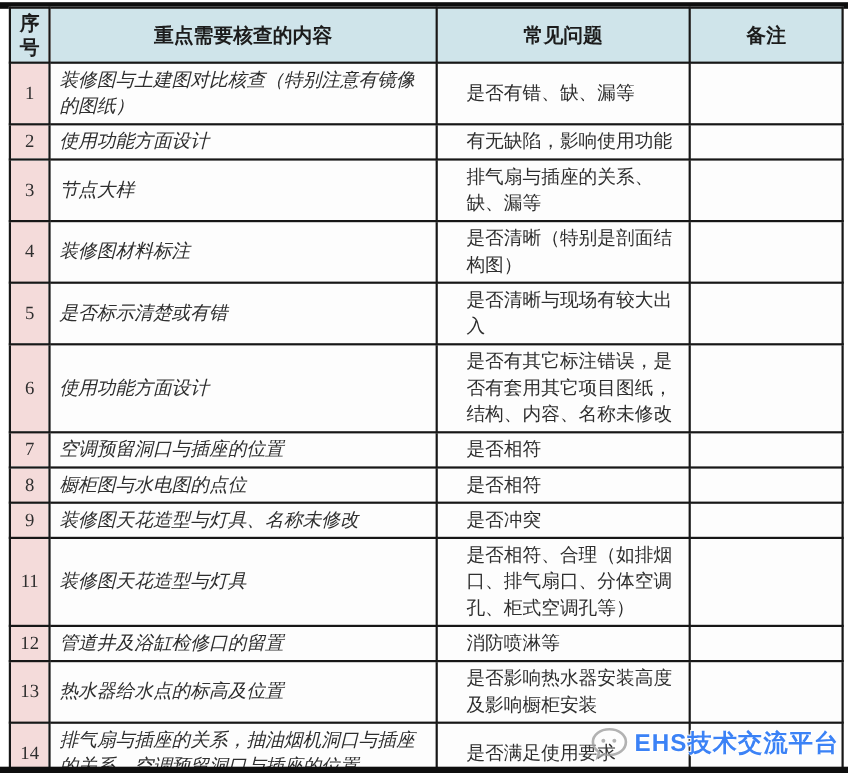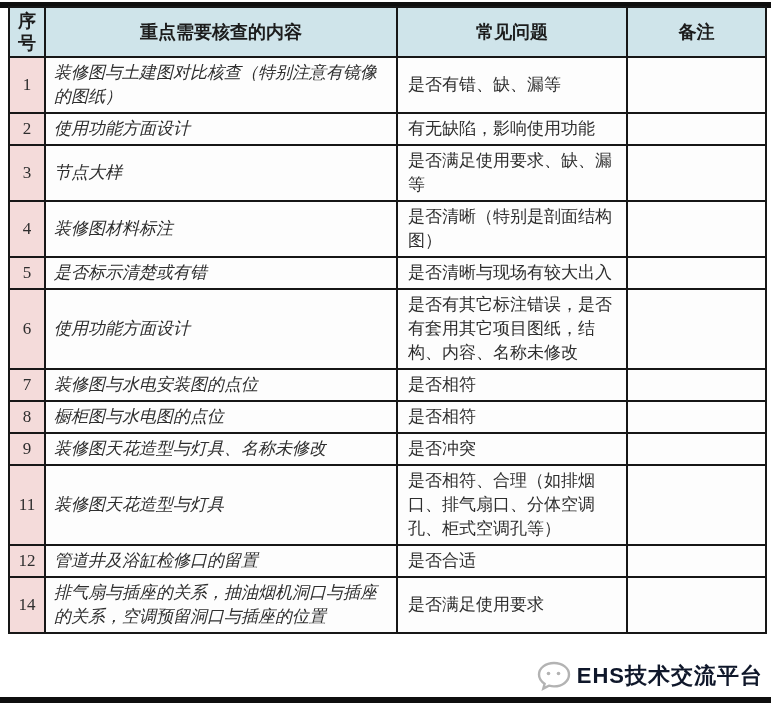--- a/index.html
+++ b/index.html
@@ -48,38 +48,38 @@
     line-height:24px;
     padding:3px 8px;
   }
   td.no{
     background:var(--index-bg);
     text-align:center;
     padding:3px 1px;
     font-size:17px;
   }
   td.content{font-style:italic;}
-  td.problem{padding-left:10px;}
+  td.problem{padding-left:26px;}
   td.remark{background:#fdfdfd;}
   .watermark{
     position:absolute;
     right:8px;
     bottom:12px;
     display:flex;
     align-items:center;
     gap:6px;
     pointer-events:none;
   }
   .watermark .wm-icon{width:34px;height:30px;opacity:.75;}
   .watermark .wm-text{
     font-family:"Liberation Sans","DejaVu Sans",sans-serif;
     font-weight:bold;
     font-size:22px;
     letter-spacing:1px;
-    color:#0f172a;
+    color:#3b82f6;
     text-shadow:1px 1px 0 #ffffff,-1px -1px 0 #ffffff,0 0 3px #ffffff;
   }
 </style>
 </head>
 <body>
 
 <div class="band top"></div>
 
 <table class="checklist">
   <colgroup>
@@ -107,21 +107,21 @@
   <tr>
     <td class="no">2</td>
     <td class="content">使用功能方面设计</td>
     <td class="problem">有无缺陷，影响使用功能</td>
     <td class="remark"></td>
   </tr>
 
   <tr>
     <td class="no">3</td>
     <td class="content">节点大样</td>
-    <td class="problem">是否满足使用要求、缺、漏等</td>
+    <td class="problem">排气扇与插座的关系、缺、漏等</td>
     <td class="remark"></td>
   </tr>
 
   <tr>
     <td class="no">4</td>
     <td class="content">装修图材料标注</td>
     <td class="problem">是否清晰（特别是剖面结构图）</td>
     <td class="remark"></td>
   </tr>
 
@@ -134,21 +134,21 @@
 
   <tr>
     <td class="no">6</td>
     <td class="content">使用功能方面设计</td>
     <td class="problem">是否有其它标注错误，是否有套用其它项目图纸，结构、内容、名称未修改</td>
     <td class="remark"></td>
   </tr>
 
   <tr>
     <td class="no">7</td>
-    <td class="content">装修图与水电安装图的点位</td>
+    <td class="content">空调预留洞口与插座的位置</td>
     <td class="problem">是否相符</td>
     <td class="remark"></td>
   </tr>
 
   <tr>
     <td class="no">8</td>
     <td class="content">橱柜图与水电图的点位</td>
     <td class="problem">是否相符</td>
     <td class="remark"></td>
   </tr>
@@ -164,24 +164,30 @@
   <tr>
     <td class="no">11</td>
     <td class="content">装修图天花造型与灯具</td>
     <td class="problem">是否相符、合理（如排烟口、排气扇口、分体空调孔、柜式空调孔等）</td>
     <td class="remark"></td>
   </tr>
 
   <tr>
     <td class="no">12</td>
     <td class="content">管道井及浴缸检修口的留置</td>
-    <td class="problem">是否合适</td>
-    <td class="remark"></td>
-  </tr>
-
+    <td class="problem">消防喷淋等</td>
+    <td class="remark"></td>
+  </tr>
+
+  <tr>
+    <td class="no">13</td>
+    <td class="content">热水器给水点的标高及位置</td>
+    <td class="problem">是否影响热水器安装高度及影响橱柜安装</td>
+    <td class="remark"></td>
+  </tr>
 
   <tr>
     <td class="no">14</td>
     <td class="content">排气扇与插座的关系，抽油烟机洞口与插座的关系，空调预留洞口与插座的位置</td>
     <td class="problem">是否满足使用要求</td>
     <td class="remark"></td>
   </tr>
 </tbody>
 </table>
 

